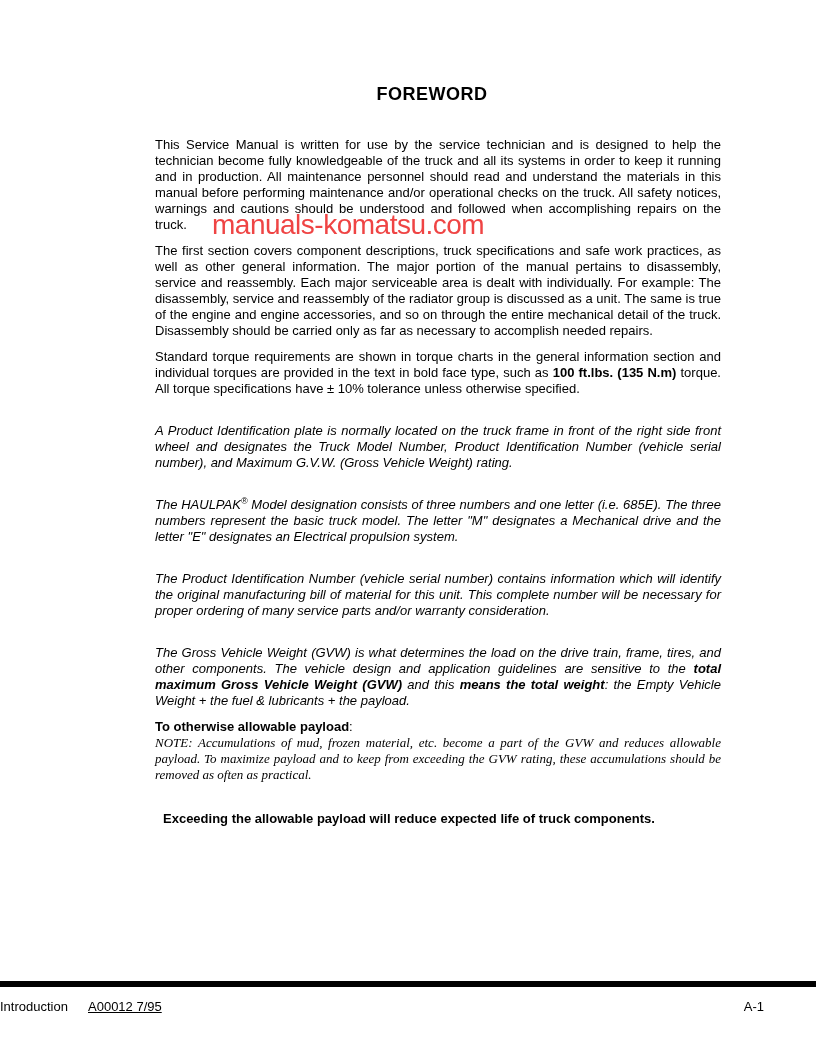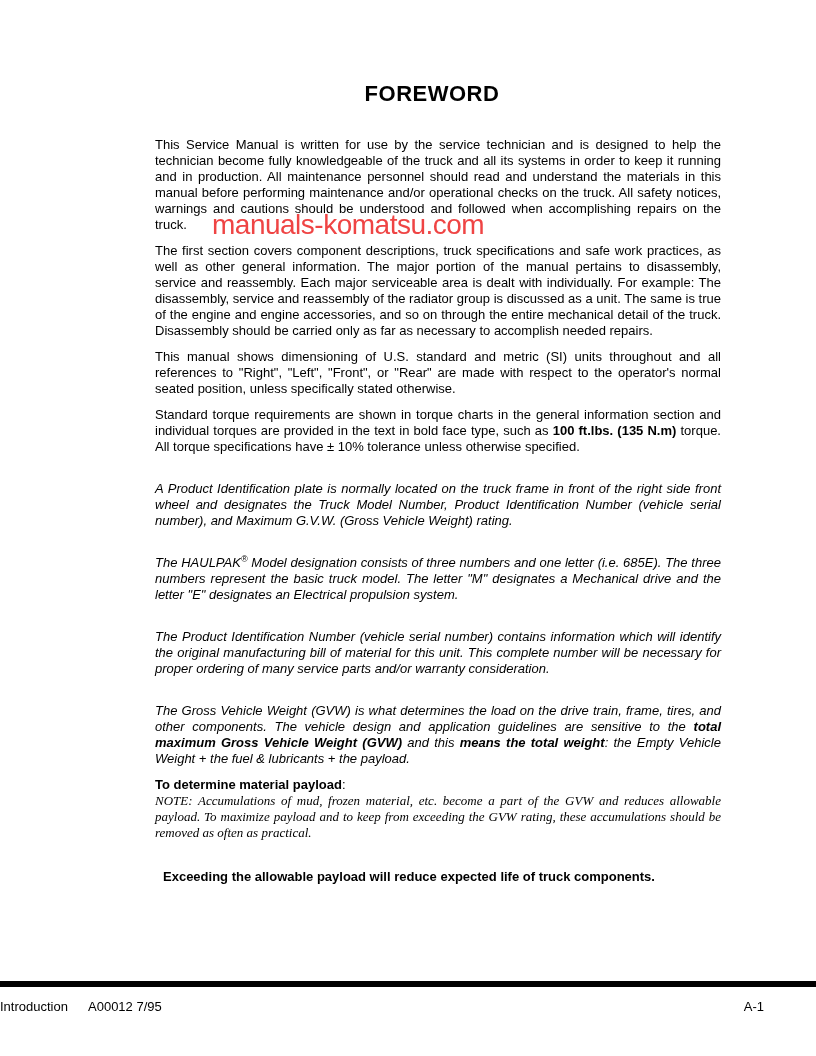--- a/index.html
+++ b/index.html
@@ -14,21 +14,21 @@
   }
   .content {
     position: absolute;
     left: 143px;
     top: 0;
     width: 578px;
   }
   .title {
     margin: 84px 0 0 0;
     text-align: center;
-    font-size: 22px;
+    font-size: 18px;
     line-height: 20px;
     font-weight: 700;
     letter-spacing: 0.5px;
   }
   .para {
     margin: 10px 0 0 12px;
     font-size: 13px;
     line-height: 16px;
     text-align: justify;
   }
@@ -58,41 +58,40 @@
     background: #000;
   }
   .footer {
     position: absolute;
     left: 0;
     top: 999px;
     width: 816px;
     font-size: 13px;
     line-height: 15px;
   }
-  .footer .fl { position: absolute; left: 88px; top: 0; }
+  .footer .fl { position: absolute; left: 88px; top: 0; text-decoration: underline; }
   .footer .fc { display: block; width: 100%; }
   .footer .fr { position: absolute; right: 52px; top: 0; }
 </style>
 </head>
 <body>
 
 <div class="page">
 
   <div class="content">
     <h1 class="title">FOREWORD</h1>
     <div>
         <p class="para gap-first"><span>This Service Manual is written for use by the service technician and is designed to help the technician become fully knowledgeable of the truck and all its systems in order to keep it running and in production. All maintenance personnel should read and understand the materials in this manual before performing maintenance and/or operational checks on the truck. All safety notices, warnings and cautions should be understood and followed when accomplishing repairs on the truck.</span></p>
         <p class="para gap-normal"><span>The first section covers component descriptions, truck specifications and safe work practices, as well as other general information. The major portion of the manual pertains to disassembly, service and reassembly. Each major serviceable area is dealt with individually. For example: The disassembly, service and reassembly of the radiator group is discussed as a unit. The same is true of the engine and engine accessories, and so on through the entire mechanical detail of the truck. Disassembly should be carried only as far as necessary to accomplish needed repairs.</span></p>
-        <p class="para gap-normal"><span>This manual shows dimensioning of U.S. standard and metric (SI) units throughout and all references to "Right", "Left", "Front", or "Rear" are made with respect to the operator's normal seated position, unless specifically stated otherwise.</span></p>
         <p class="para gap-normal"><span>Standard torque requirements are shown in torque charts in the general information section and individual torques are provided in the text in bold face type, such as </span><span class="b">100 ft.lbs. (135 N.m)</span><span> torque. All torque specifications have ± 10% tolerance unless otherwise specified.</span></p>
         <p class="para gap-large"><span>A Product Identification plate is normally located on the truck frame in front of the right side front wheel and designates the Truck Model Number, Product Identification Number (vehicle serial number), and Maximum G.V.W. (Gross Vehicle Weight) rating.</span></p>
         <p class="para gap-large"><span>The HAULPAK</span><sup>®</sup><span> Model designation consists of three numbers and one letter (i.e. 685E). The three numbers represent the basic truck model. The letter "M" designates a Mechanical drive and the letter "E" designates an Electrical propulsion system.</span></p>
         <p class="para gap-large"><span>The Product Identification Number (vehicle serial number) contains information which will identify the original manufacturing bill of material for this unit. This complete number will be necessary for proper ordering of many service parts and/or warranty consideration.</span></p>
         <p class="para gap-large"><span>The Gross Vehicle Weight (GVW) is what determines the load on the drive train, frame, tires, and other components. The vehicle design and application guidelines are sensitive to the </span><span class="b">total maximum Gross Vehicle Weight (GVW)</span><span> and this </span><span class="b">means the total weight</span><span>: the Empty Vehicle Weight +  the fuel &amp; lubricants +  the payload.</span></p>
-        <p class="para gap-normal"><span class="b">To determine material payload</span><span>:</span></p>
+        <p class="para gap-normal"><span class="b">To otherwise allowable payload</span><span>:</span></p>
         <p class="para gap-none"><span class="i">NOTE: Accumulations of mud, frozen material, etc. become a part of the GVW and reduces allowable payload. To maximize payload and to keep from exceeding the GVW rating, these accumulations should be removed as often as practical.</span></p>
         <p class="para gap-warn"><span class="b">Exceeding the allowable payload will reduce expected life of truck components.</span></p>
       </div>
   </div>
 
   <div class="watermark">manuals-komatsu.com</div>
 
   <div class="footer-rule"></div>
 
   <div class="footer">

